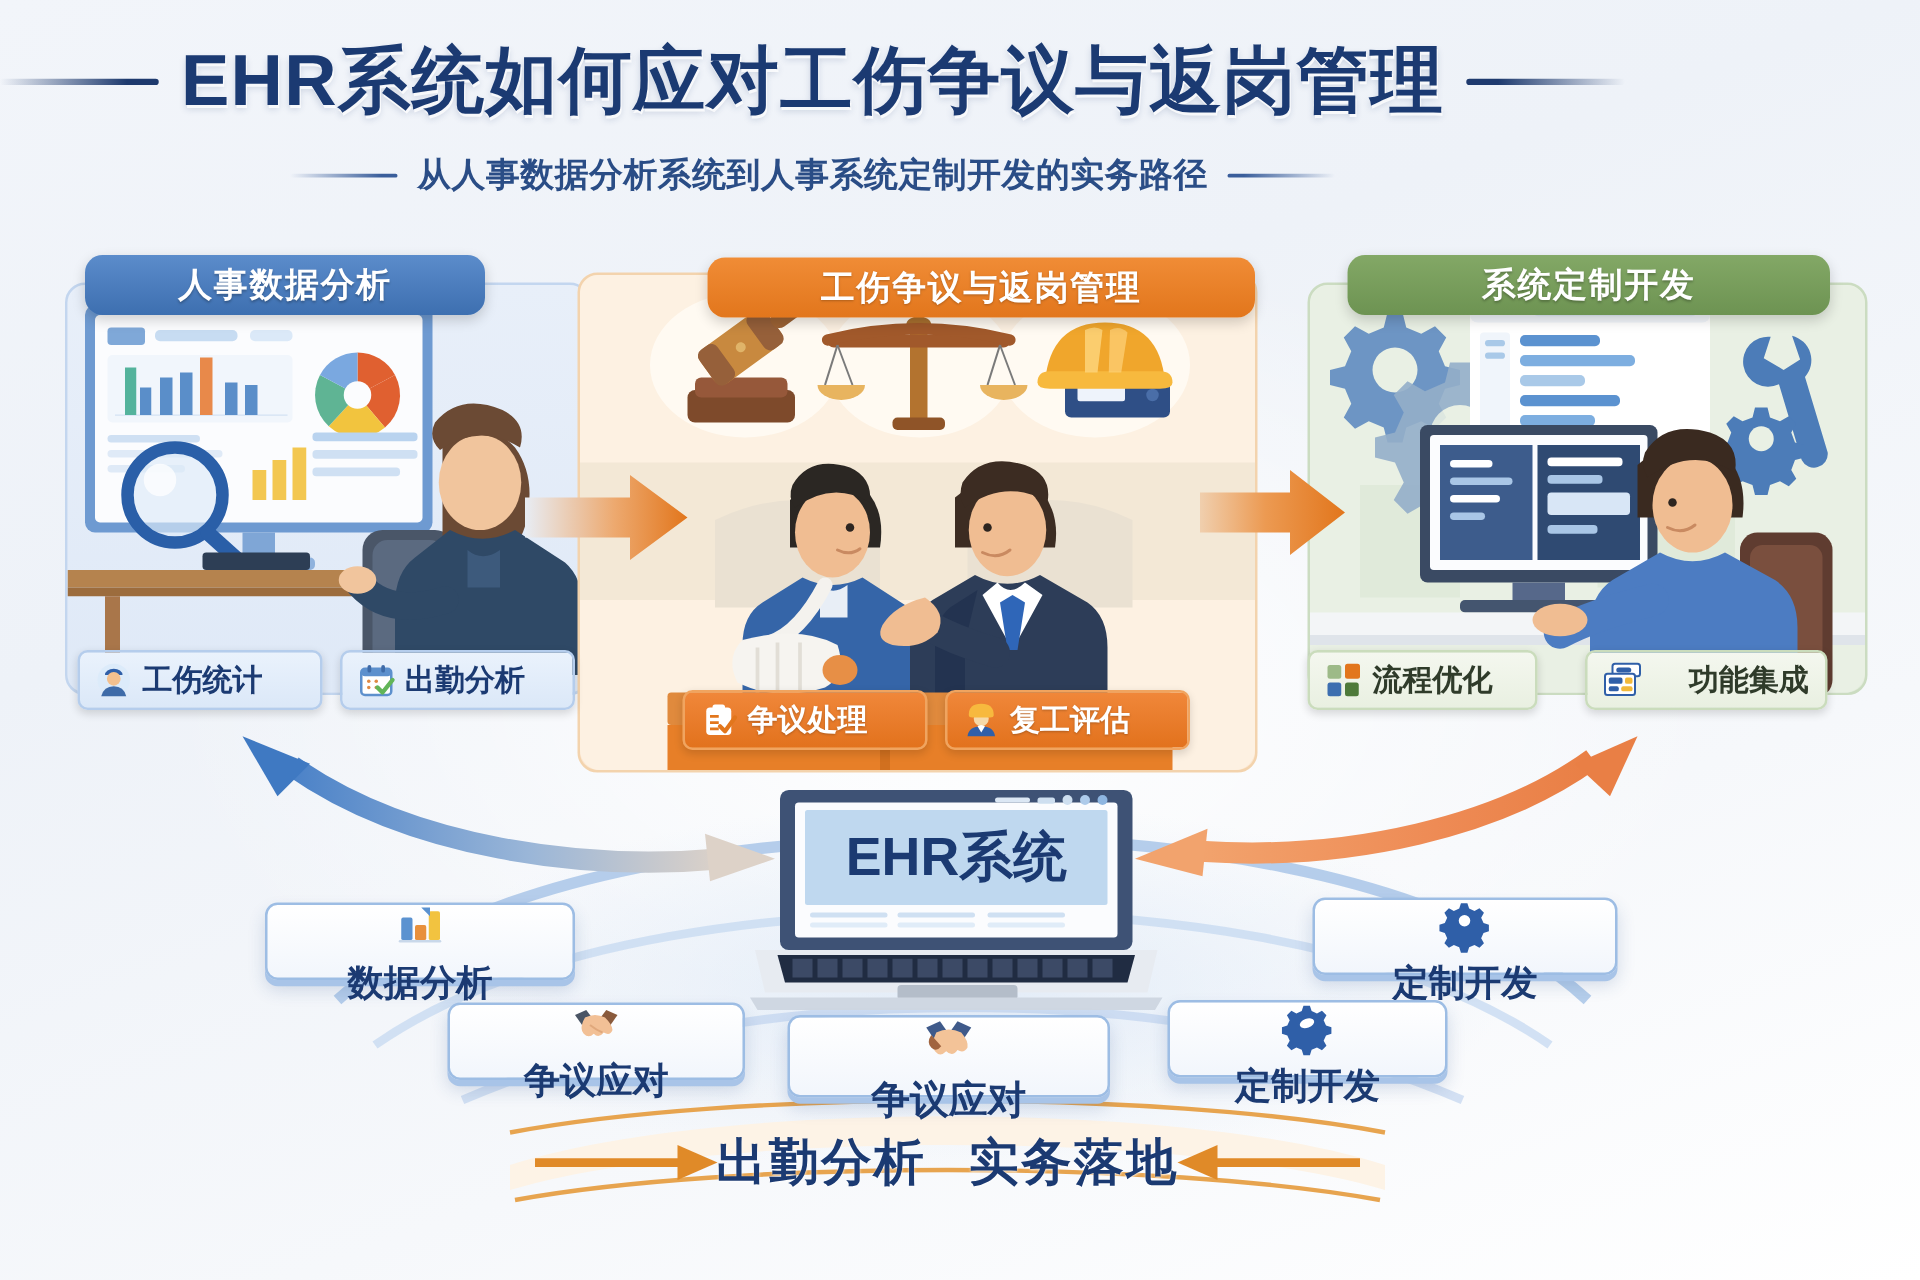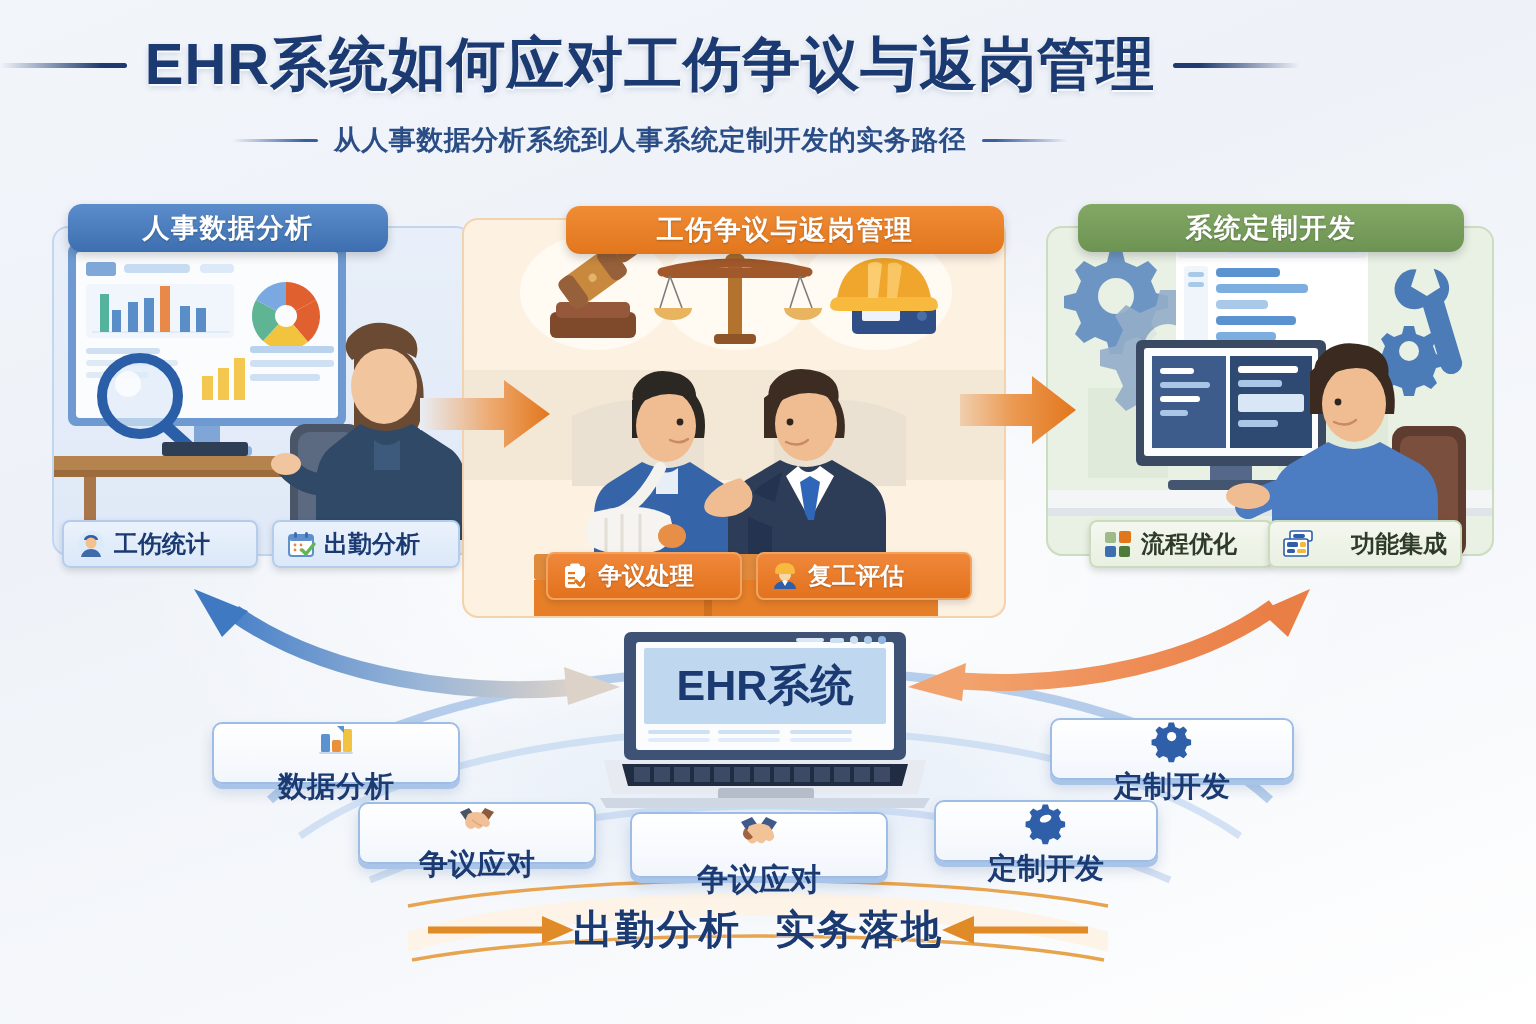--- a/index.html
+++ b/index.html
@@ -307,21 +307,21 @@
         <rect x="4" y="4" width="20" height="22" rx="3" fill="#ffffff"></rect>
         <rect x="9" y="1.5" width="10" height="5" rx="2" fill="#ffffff"></rect>
         <rect x="7" y="10" width="7" height="2.2" fill="#e2761c"></rect>
         <rect x="7" y="15" width="7" height="2.2" fill="#e2761c"></rect>
         <rect x="7" y="20" width="7" height="2.2" fill="#e2761c"></rect>
         <path d="M15 19 l4 4 l8 -11" stroke="#e2761c" stroke-width="3.4" fill="none" stroke-linecap="round" stroke-linejoin="round"></path>
       </svg>
     </span>
     <span>争议处理</span>
   </div>
-  <div class="badge orange" style="left:756px; top:552px; width:216px;">
+  <div class="badge orange" style="left:756px; top:552px; width:196px;">
     <span>
       <svg width="28" height="28" viewBox="0 0 28 28">
         <circle cx="14" cy="13" r="6" fill="#f6d9a8"></circle>
         <path d="M4 10 q0 -9 10 -9 q10 0 10 9 q0 2 -3 2 h-14 q-3 0 -3 -2z" fill="#f7b93e"></path>
         <path d="M3 27 q1 -8 11 -8 q10 0 11 8z" fill="#2f5fa8"></path>
         <path d="M11 19 l3 5 l3 -5 l-3 -1z" fill="#ffffff"></path>
       </svg>
     </span>
     <span>复工评估</span>
   </div>
@@ -390,21 +390,21 @@
         <circle cx="290" cy="174" r="3.4" fill="#2d2520"></circle>
         <path d="M286 194 q12 6 22 -2" stroke="#c98a61" stroke-width="2.4" fill="none" stroke-linecap="round"></path>
         <path d="M280 214 q26 14 52 0 l40 22 q18 12 18 38 l0 56 l-166 0 l0 -56 q0 -26 18 -38z" fill="#4c7cc2"></path>
         <path d="M274 252 q-48 12 -74 26" stroke="#4c7cc2" stroke-width="26" fill="none" stroke-linecap="round"></path>
         <ellipse cx="200" cy="268" rx="22" ry="13" fill="#f0bd92"></ellipse>
       </svg>
     </div>
   </div>
   <div class="panel-head" id="head-right">系统定制开发</div>
 
-  <div class="badge green" style="left:1089px; top:520px; width:184px;">
+  <div class="badge green" style="left:1046px; top:520px; width:184px;">
     <span>
       <svg width="28" height="28" viewBox="0 0 28 28">
         <rect x="1" y="2" width="11" height="11" rx="2" fill="#9dba88"></rect>
         <rect x="15" y="1" width="12" height="12" rx="2" fill="#e2761c"></rect>
         <rect x="1" y="16" width="11" height="11" rx="2" fill="#3d6fb0"></rect>
         <rect x="15" y="16" width="11" height="11" rx="2" fill="#4e7a3a"></rect>
       </svg>
     </span>
     <span>流程优化</span>
   </div>

